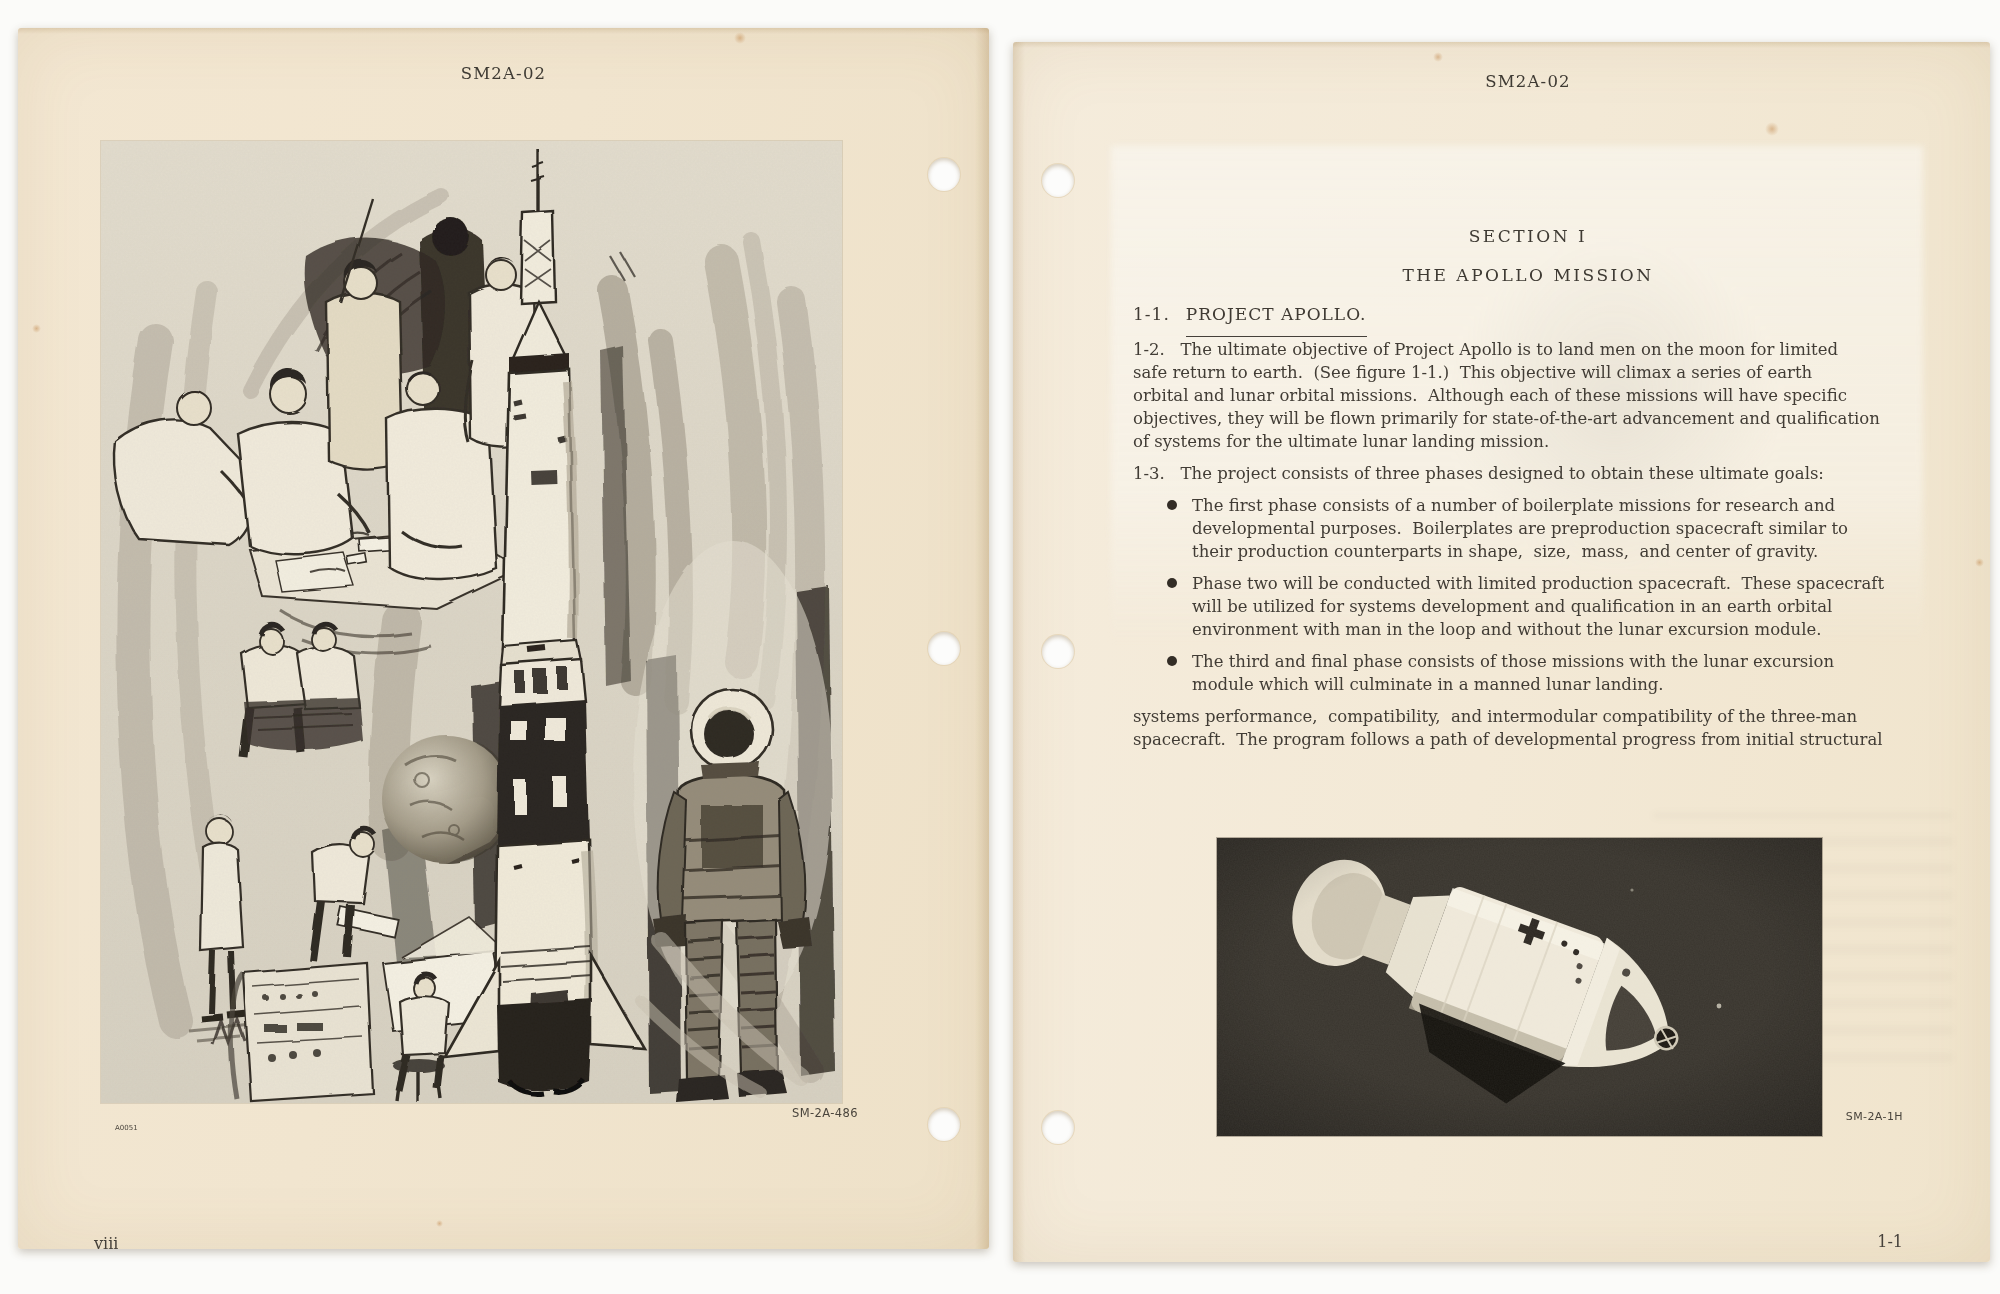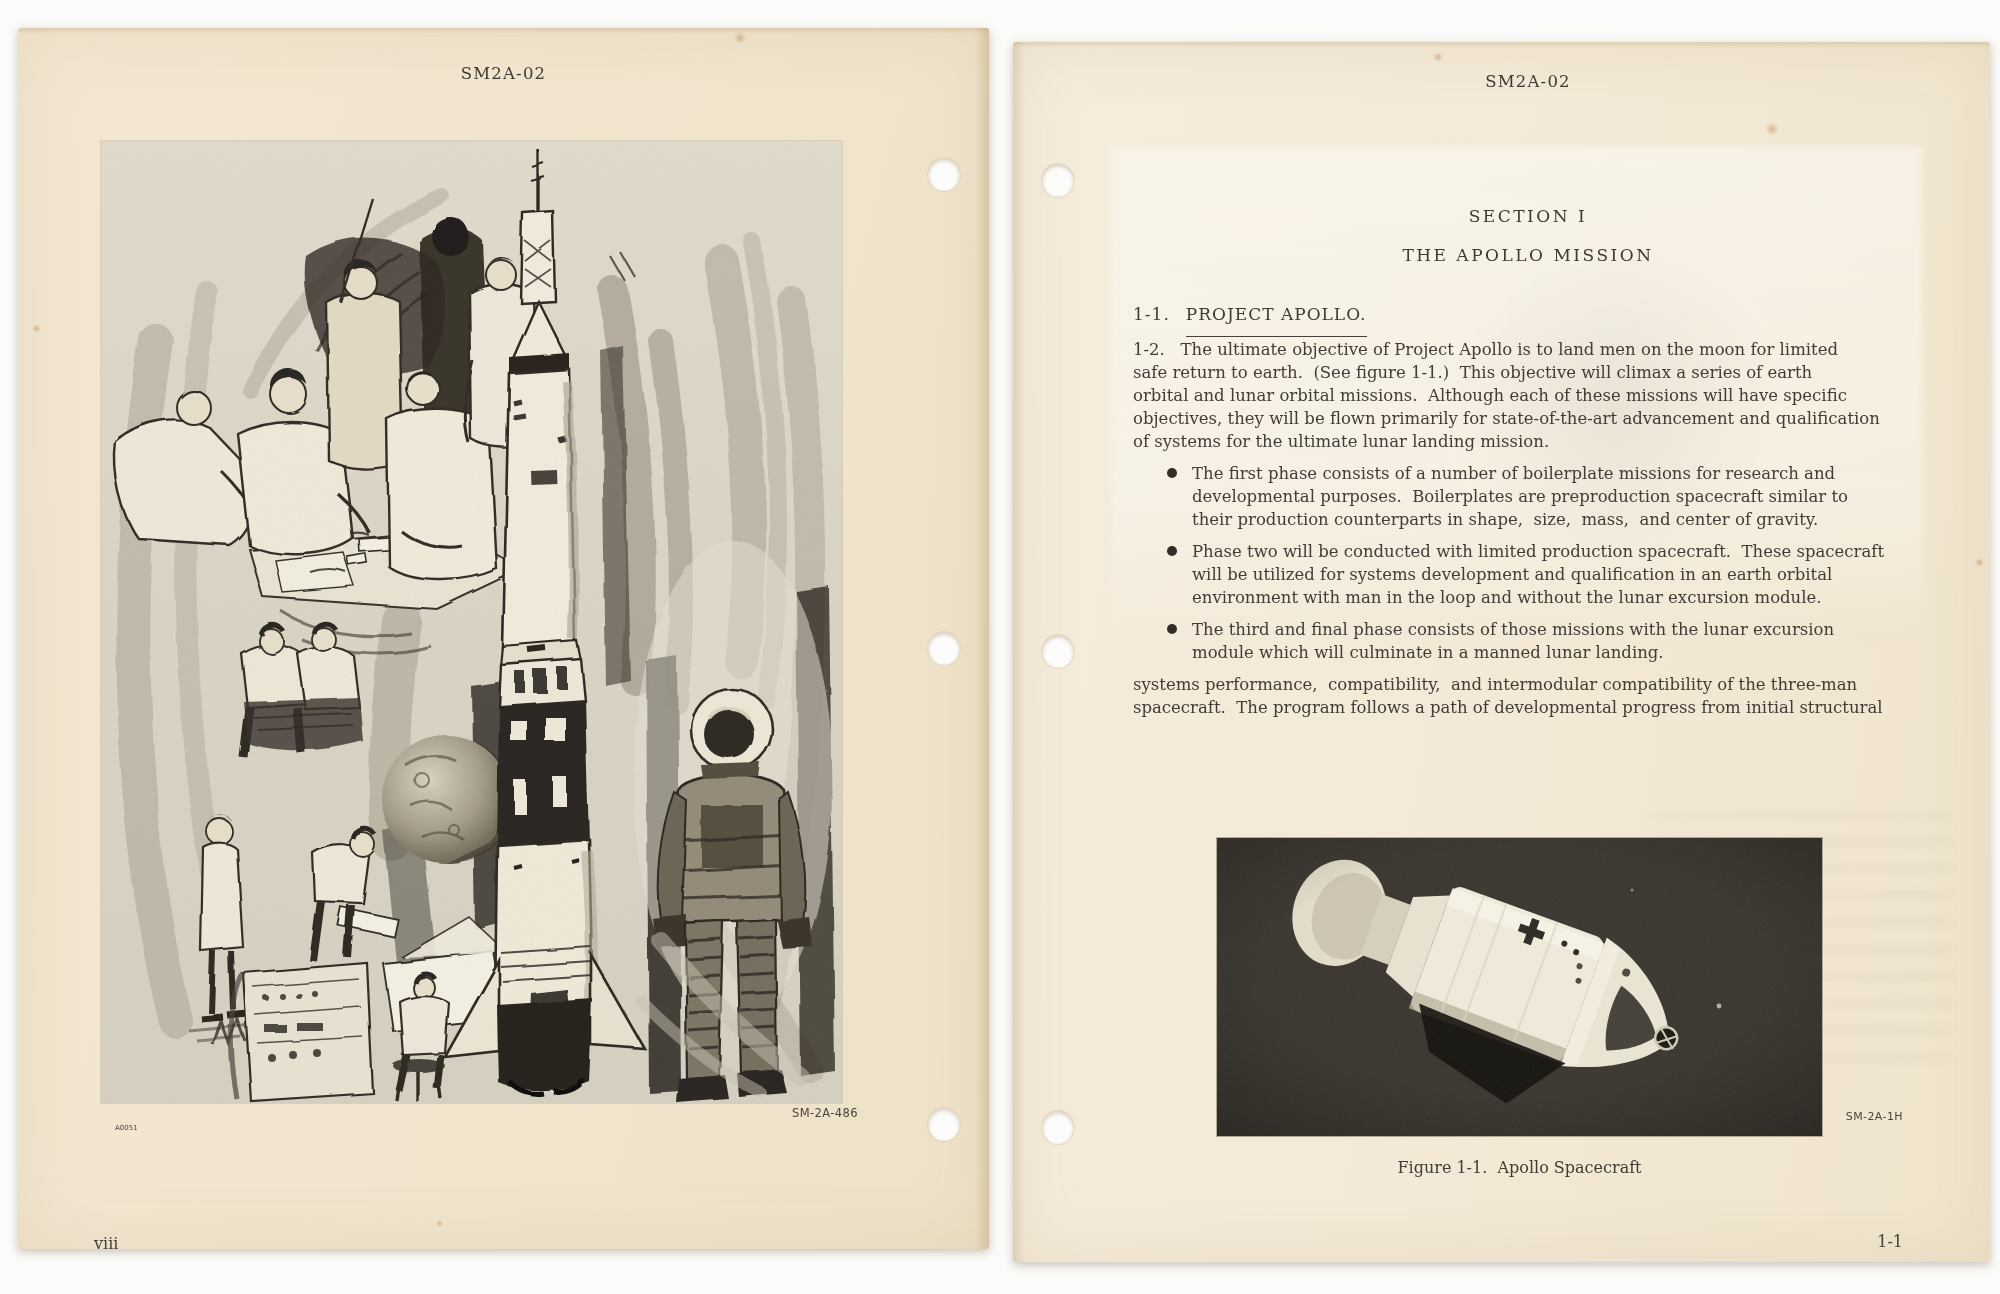--- a/index.html
+++ b/index.html
@@ -29,21 +29,21 @@
   .ill svg, .figphoto svg{display:block;width:100%;height:100%;}
   .wm{position:absolute;left:98px;top:104px;width:812px;height:500px;pointer-events:none;
       background:
         radial-gradient(circle 230px at 62% 52%, rgba(213,207,193,.38), rgba(213,207,193,0) 72%),
         linear-gradient(rgba(250,248,242,.62), rgba(250,248,242,.48) 70%, rgba(250,248,242,0));
       filter:blur(3px);}
   .ghost{position:absolute;left:640px;top:770px;width:300px;height:250px;pointer-events:none;
       background:repeating-linear-gradient(0deg, rgba(120,110,95,.13) 0 9px, rgba(120,110,95,0) 9px 27px);
       filter:blur(3px);opacity:.35;}
   .secttl{position:absolute;left:120px;width:790px;text-align:center;font-size:17px;
-      letter-spacing:2.5px;color:#3e3a33;white-space:pre;}
+      letter-spacing:2.5px;color:#3e3a33;white-space:pre;margin-top:20px;}
   .h11{position:absolute;left:120px;font-size:17px;letter-spacing:1px;color:#3f3a33;
       display:flex;gap:16px;white-space:pre;}
   .h11 .uline{border-bottom:1.5px solid #45403a;padding-bottom:12px;}
   .tcol{position:absolute;left:120px;top:296px;width:800px;color:#413c35;
       font-size:16.5px;line-height:23px;}
   .line{white-space:pre;}
   .blk{margin-top:9px;}
   .h14{letter-spacing:1px;display:flex;gap:16px;}
   .h14 .uline{border-bottom:1.5px solid #45403a;padding-bottom:1px;}
   .bullet{display:flex;gap:15px;margin-left:34px;}
@@ -323,20 +323,23 @@
     </div>
 
     <div class="tcol">
       <div>
         <div class="line">1-2.   The ultimate objective of Project Apollo is to land men on the moon for limited</div>
         <div class="line">safe return to earth.  (See figure 1-1.)  This objective will climax a series of earth</div>
         <div class="line">orbital and lunar orbital missions.  Although each of these missions will have specific</div>
         <div class="line">objectives, they will be flown primarily for state-of-the-art advancement and qualification</div>
         <div class="line">of systems for the ultimate lunar landing mission.</div>
       </div>
+      <div class="blk">
+        <div class="line">1-3.   The project consists of three phases designed to obtain these ultimate goals:</div>
+      </div>
       <div class="blk bullet">
         <span class="dot"></span>
         <div>
           <div class="line">The first phase consists of a number of boilerplate missions for research and</div>
           <div class="line">developmental purposes.  Boilerplates are preproduction spacecraft similar to</div>
           <div class="line">their production counterparts in shape,  size,  mass,  and center of gravity.</div>
         </div>
       </div>
       <div class="blk bullet">
         <span class="dot"></span>
@@ -400,21 +403,20 @@
           </g>
         </g>
         <circle cx="502" cy="168" r="2.4" fill="#d5cfbf" opacity=".8"></circle>
         <circle cx="415" cy="52" r="1.6" fill="#bdb7a7" opacity=".6"></circle>
         <rect width="605" height="298" fill="url(#vig)"></rect>
         <rect width="605" height="298" filter="url(#pgrn)" opacity=".45"></rect>
       </svg>
     </div>
 
     <div class="smallcode" style="left:800px;top:1068px;width:90px;text-align:right;font-size:11px;letter-spacing:.4px;">SM-2A-1H</div>
-    <div class="figcap">Figure 1-1.  Apollo Spacecraft</div>
     <div class="pagenum" style="left:800px;top:1190px;width:90px;text-align:right;">1-1</div>
 
     <div class="hole" style="left:29px;top:122px;"></div>
     <div class="hole" style="left:29px;top:593px;"></div>
     <div class="hole" style="left:29px;top:1069px;"></div>
     <div class="fox" style="left:420px;top:10px;width:10px;height:10px;"></div>
     <div class="fox" style="left:752px;top:80px;width:14px;height:14px;"></div>
     <div class="fox" style="left:962px;top:516px;width:9px;height:9px;"></div>
   </div>
 

